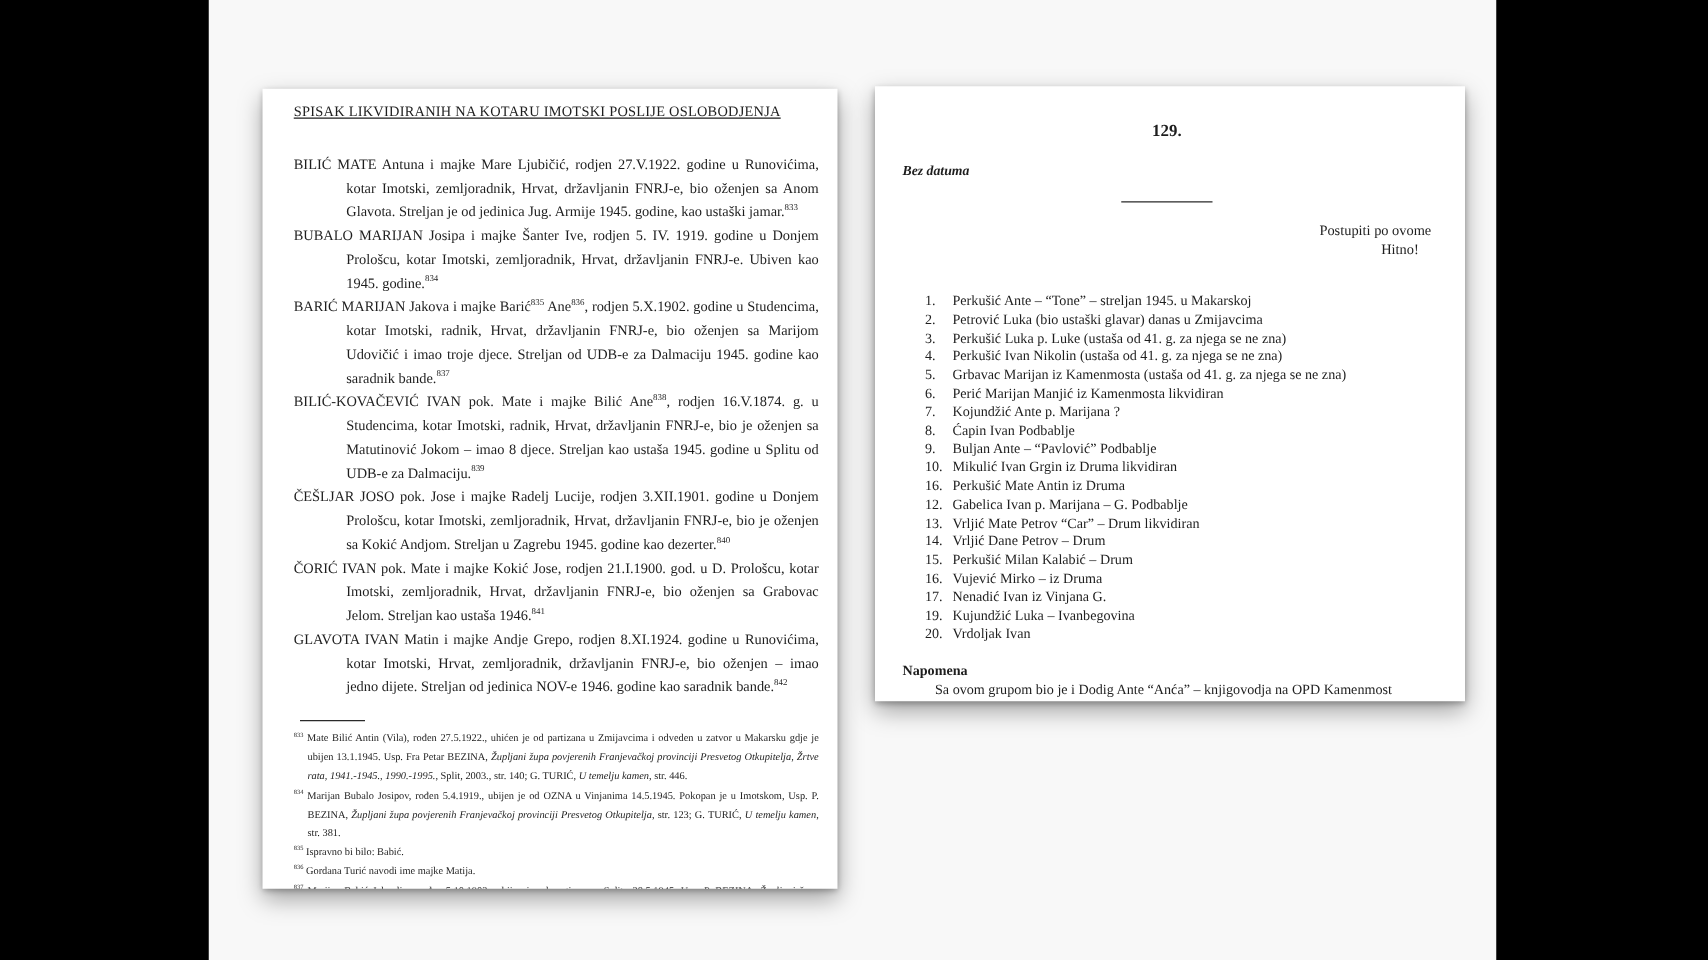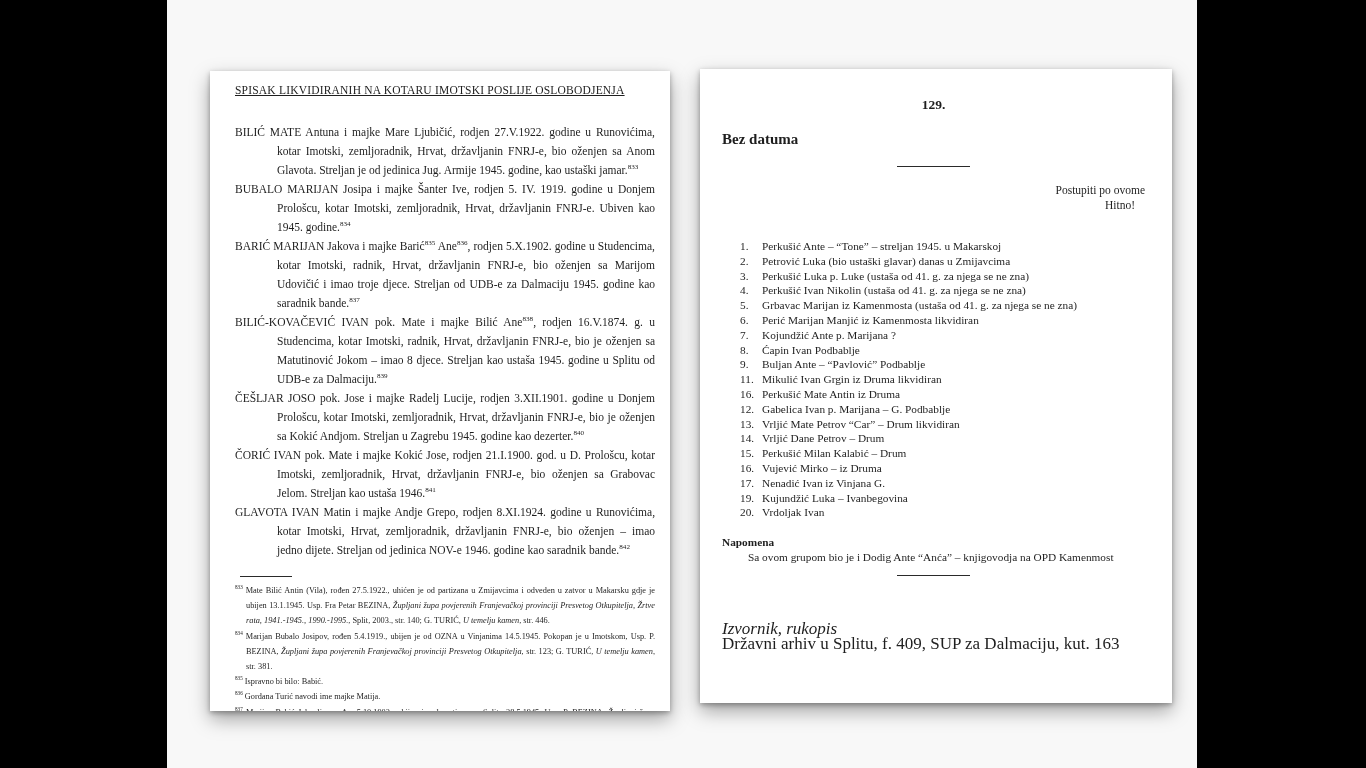--- a/index.html
+++ b/index.html
@@ -15,42 +15,42 @@
   .frame-left { left:0; width:167px; }
   .frame-right { left:1197px; width:169px; }
 
   .page {
     position:absolute;
     background:#ffffff;
     box-shadow:0 8px 18px rgba(0,0,0,0.35), 0 2px 5px rgba(0,0,0,0.30);
     overflow:hidden;
   }
   .page-left  { left:210px; top:71px; width:460px; height:640px; padding:13px 15px 0 25px; }
-  .page-right { left:700px; top:69px; width:472px; height:634px; padding:28px 27px 0 22px; }
+  .page-right { left:700px; top:69px; width:472px; height:492px; padding:28px 27px 0 22px; }
 
   
   .doc-title {
     font-size:11.5px; letter-spacing:0.2px;
     text-decoration:underline;
     margin-bottom:27px; white-space:nowrap;
   }
   .entries { font-size:11.5px; line-height:19px; text-align:justify; }
   .entry { padding-left:42px; text-indent:-42px; }
   sup { font-size:0.62em; vertical-align:super; line-height:0; }
   .fn-sep {
     width:52px; height:0; border-top:1px solid #2a2a2a;
     margin:16px 0 6px 5px;
   }
   .footnotes { font-size:8.3px; line-height:15.2px; text-align:justify; }
   .footnote { padding-left:11px; text-indent:-11px; }
   .it { font-style:italic; }
 
   
   .doc-number { text-align:center; font-weight:bold; font-size:13.5px; margin-bottom:18px; }
-  .date-note  { font-weight:bold; font-size:15px; margin-bottom:18px; }
+  .date-note  { font-weight:bold; font-style:italic; font-size:11px; margin-bottom:18px; }
   .main-title { text-align:center; font-weight:bold; font-size:15px; margin-bottom:0; }
   .center-rule {
     width:73px; height:0; border-top:1.5px solid #2a2a2a;
     margin:12px auto 0 auto;
   }
   .instructions { text-align:right; font-size:11.5px; line-height:15px; margin-top:16px; }
   .instr-line2 { padding-right:10px; }
   .num-list { margin-top:26px; padding-left:18px; font-size:11.3px; line-height:14.8px; }
   .li-row { display:flex; }
   .li-num { width:22px; flex:none; }
@@ -126,21 +126,21 @@
       </div>
       <div class="li-row">
         <span class="li-num">8.</span>
         <span class="li-text">Ćapin Ivan Podbablje</span>
       </div>
       <div class="li-row">
         <span class="li-num">9.</span>
         <span class="li-text">Buljan Ante – “Pavlović” Podbablje</span>
       </div>
       <div class="li-row">
-        <span class="li-num">11.</span>
+        <span class="li-num">10.</span>
         <span class="li-text">Mikulić Ivan Grgin iz Druma likvidiran</span>
       </div>
       <div class="li-row">
         <span class="li-num">16.</span>
         <span class="li-text">Perkušić Mate Antin iz Druma</span>
       </div>
       <div class="li-row">
         <span class="li-num">12.</span>
         <span class="li-text">Gabelica Ivan p. Marijana – G. Podbablje</span>
       </div>

